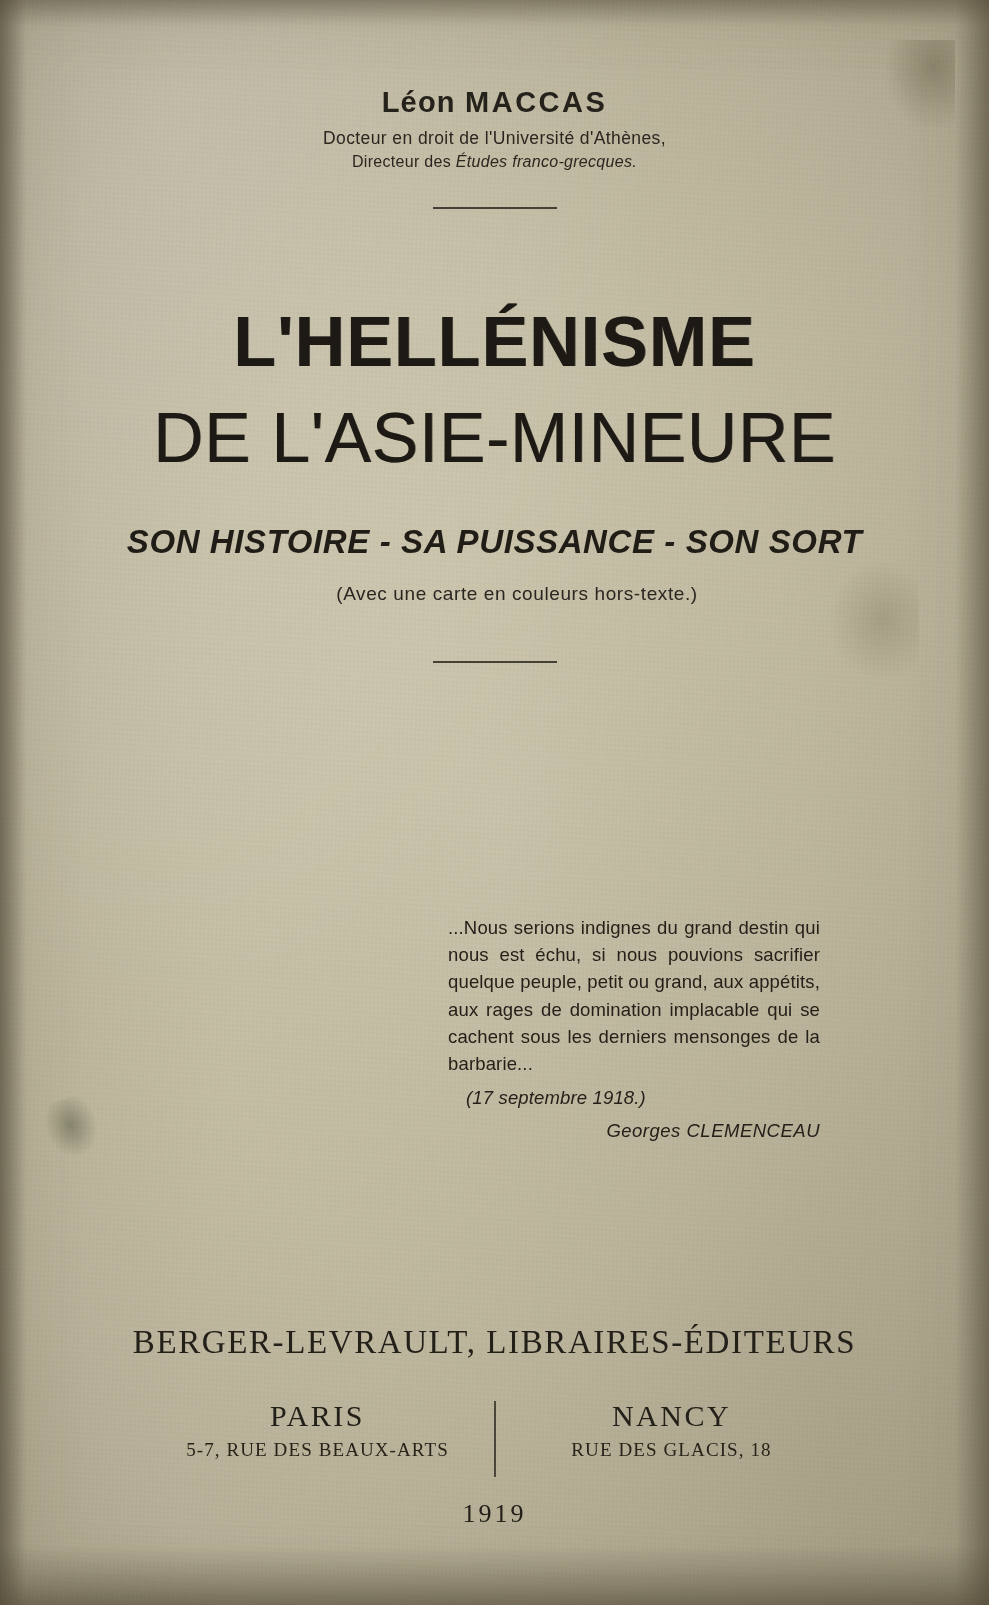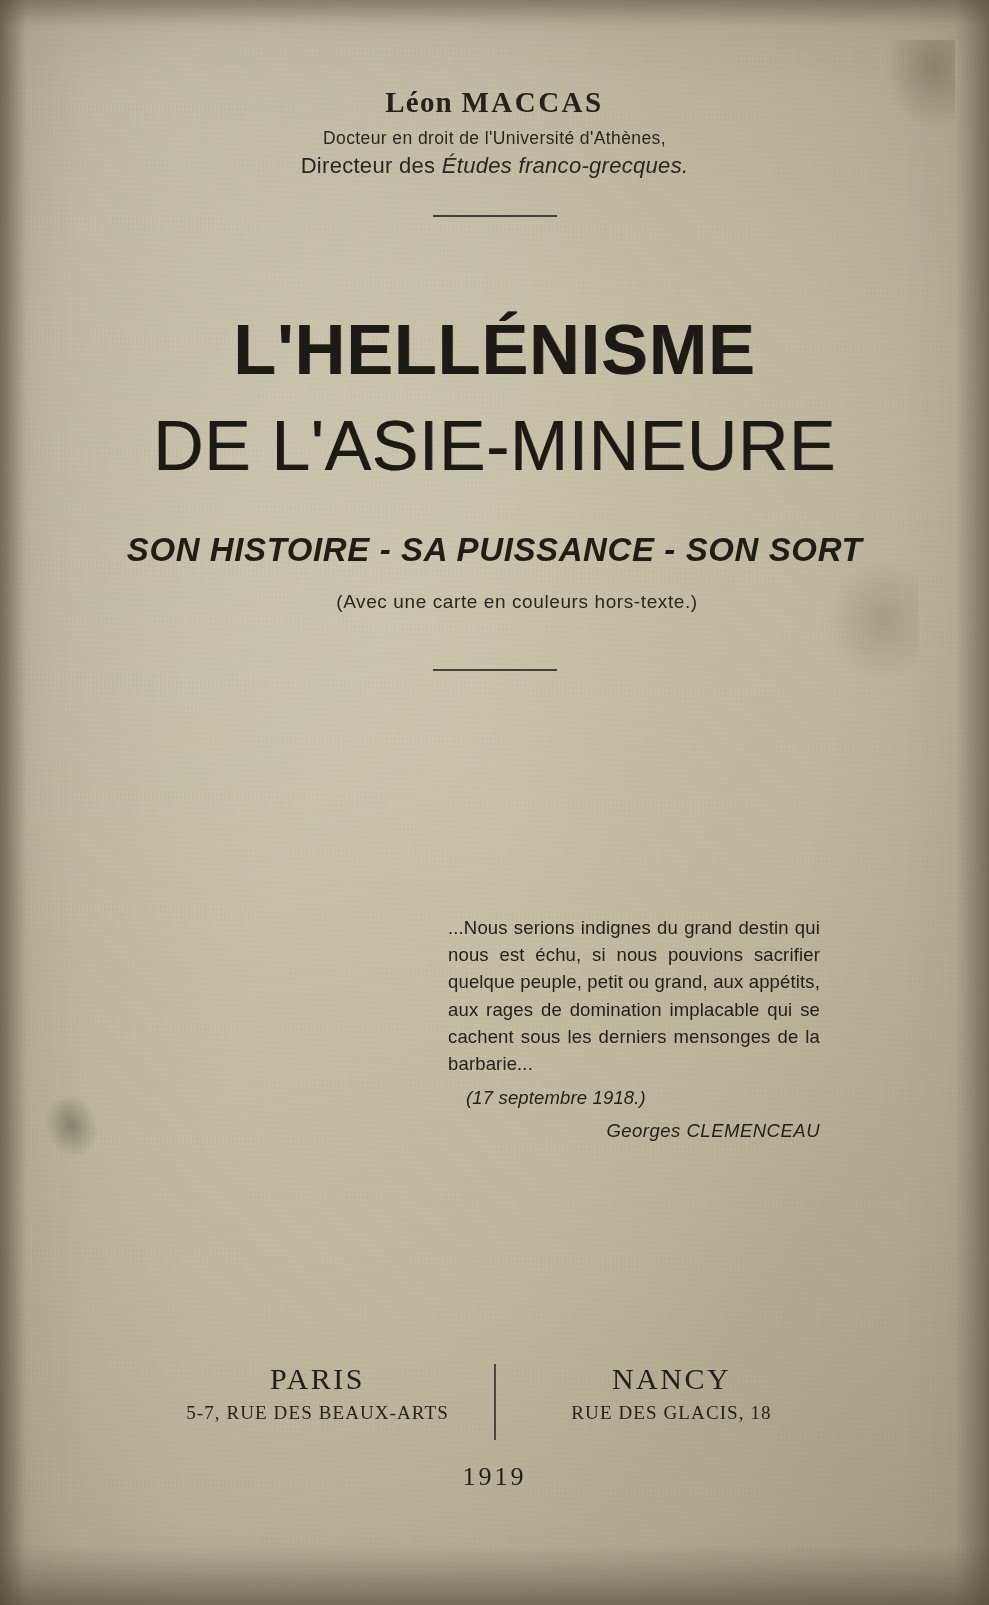--- a/index.html
+++ b/index.html
@@ -89,40 +89,40 @@
     position: relative;
     z-index: 3;
     width: 100%;
     height: 100%;
     text-align: center;
     color: #211d18;
   }
 
   .author {
     margin-top: 86px;
-    font-family: Liberation Serif, serif;
+    font-family: Liberation Sans, sans-serif;
     font-size: 29px;
     letter-spacing: 1.2px;
     font-weight: 700;
     color: #25211b;
   }
   .author .first { font-weight: 700; }
   .author .last { letter-spacing: 2.5px; }
 
   .subauthor1 {
     margin-top: 9px;
     font-family: "Liberation Sans", sans-serif;
     font-size: 17.5px;
     letter-spacing: 0.4px;
     color: #2b2620;
   }
   .subauthor2 {
     margin-top: 4px;
     font-family: "Liberation Sans", sans-serif;
-    font-size: 22px;
+    font-size: 16px;
     letter-spacing: 0.3px;
     color: #2b2620;
   }
   .subauthor2 .ital {
     font-style: italic;
   }
 
   .rule {
     width: 124px;
     height: 2px;
@@ -290,20 +290,21 @@
 
     <div class="rule mid"></div>
 
     <div class="epigraph">
       <p>...Nous serions indignes du grand destin qui nous est échu, si nous pouvions sacrifier quelque peuple, petit ou grand, aux appétits, aux rages de domination implacable qui se cachent sous les derniers mensonges de la barbarie...</p>
       <div class="date">(17 septembre 1918.)</div>
       <div class="signature">Georges CLEMENCEAU</div>
     </div>
 
     <div class="imprint">
+      <div class="publisher">BERGER-LEVRAULT, LIBRAIRES-ÉDITEURS</div>
 
       <div class="cities">
         <div class="city-col">
           <div class="city-name">PARIS</div>
           <div class="city-addr">5-7, RUE DES BEAUX-ARTS</div>
         </div>
         <div class="city-divider"></div>
         <div class="city-col">
           <div class="city-name">NANCY</div>
           <div class="city-addr">RUE DES GLACIS, 18</div>

